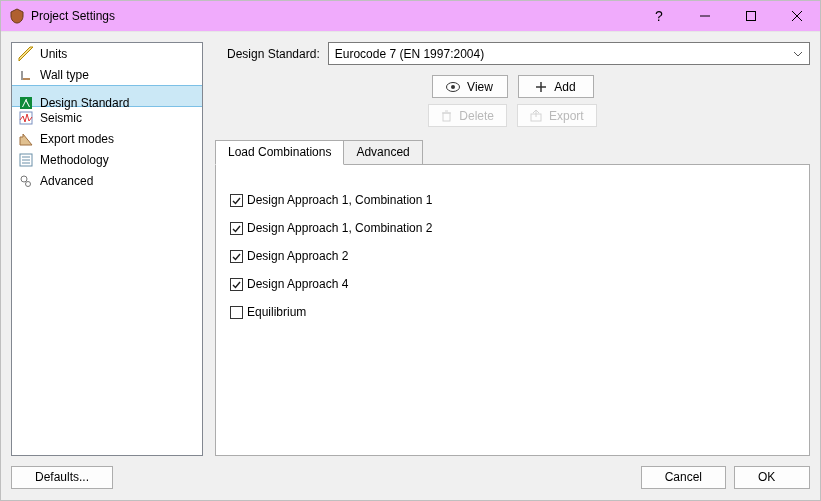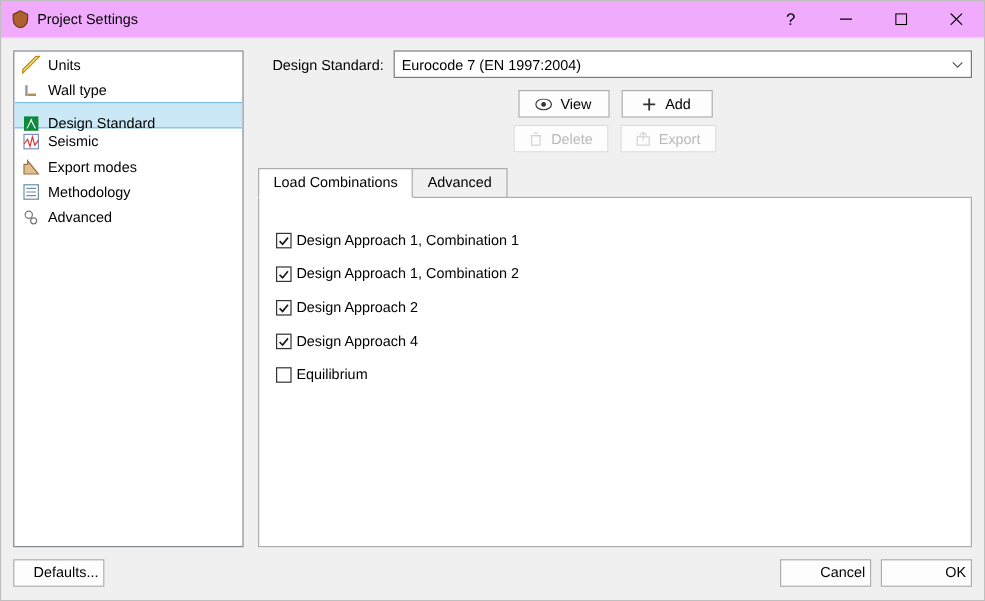--- a/index.html
+++ b/index.html
@@ -29,21 +29,21 @@
   .tabstrip { display:flex; margin-top:12px; }
   .tab { border:1px solid #acacac; padding:4px 12px 5px; background:#fff; position:relative; top:1px; cursor:default; }
   .tab.inactive { background:#f0f0f0; }
   .tab.active { border-bottom-color:#fff; z-index:2; }
   .tab + .tab { margin-left:-1px; }
   .tabpanel { flex:1; border:1px solid #acacac; background:#fff; padding:14px 14px; overflow:auto; }
   .check-row { display:flex; align-items:flex-end; gap:4px; height:28px; }
   .chk { width:13px; height:13px; border:1px solid #333; background:#fff; display:flex; align-items:center; justify-content:center; }
   .footer { height:38px; display:flex; align-items:center; padding:0 10px 8px; gap:8px; }
   .footer .spacer { flex:1; }
-  .footer .fbtn { height:23px; min-width:76px; border:1px solid #adadad; background:#fdfdfd; display:inline-flex; align-items:center; justify-content:flex-end; padding:0 4px; cursor:default; }
+  .footer .fbtn { height:23px; min-width:76px; border:1px solid #adadad; background:#fdfdfd; display:inline-flex; align-items:center; justify-content:flex-start; padding:0 23px; cursor:default; }
   svg { display:block; }
 </style>
 </head>
 <body>
 
 <div class="window">
 
   <div class="titlebar">
     <span class="app-icon">
       <svg width="16" height="16" viewBox="0 0 16 16">

